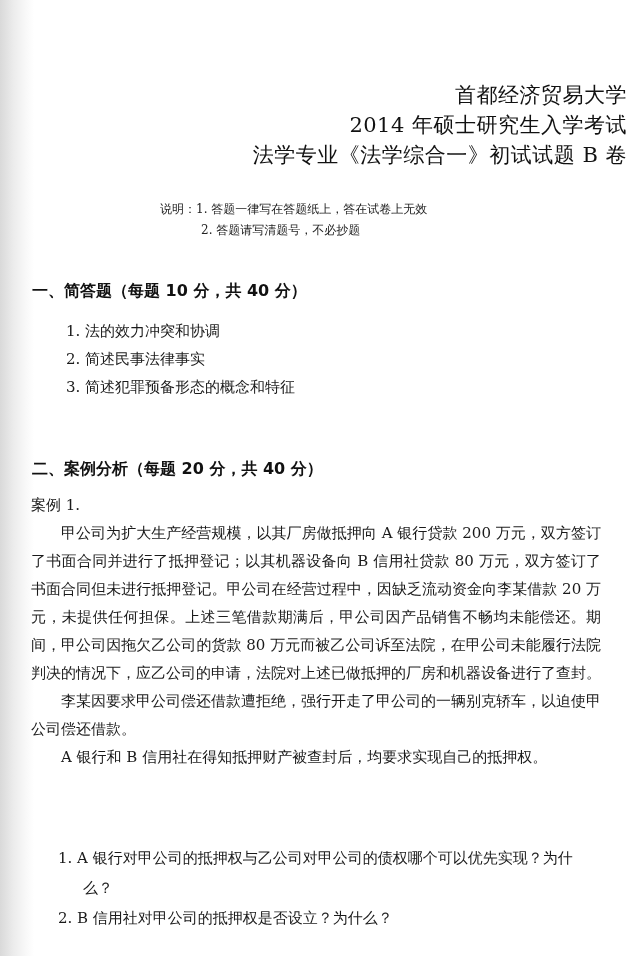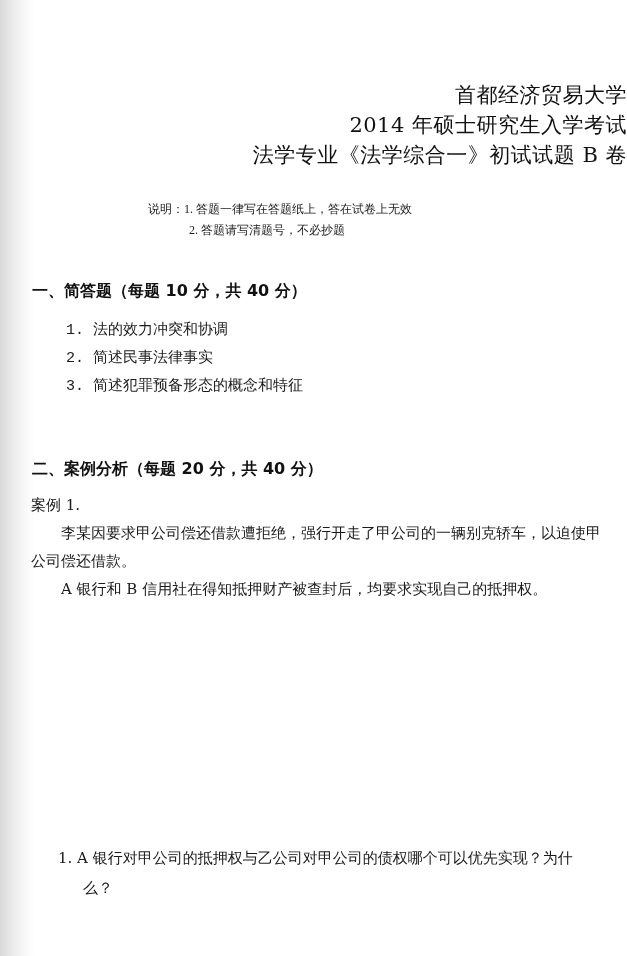--- a/index.html
+++ b/index.html
@@ -33,25 +33,24 @@
     font-size: 21px;
     line-height: 30px;
     font-weight: normal;
     letter-spacing: 0.5px;
     color: #111;
     margin: 0;
   }
   .notes {
     position: absolute;
     top: 199px;
-    left: 148px;
+    left: 160px;
     font-size: 12px;
     line-height: 21px;
     color: #222;
-    font-family: Liberation Serif, serif;
   }
   .notes .row { white-space: nowrap; }
   .notes .indent { padding-left: 41px; }
   .section-heading {
     position: absolute;
     left: 32px;
     font-family: "DejaVu Sans", "Liberation Sans", sans-serif;
     font-weight: bold;
     font-size: 16px;
     color: #111;
@@ -60,21 +59,21 @@
   .sec1 { top: 281px; text-align: center; }
   .sec2 { top: 459px; }
   .qlist {
     position: absolute;
     left: 66px;
     top: 317px;
     font-size: 15px;
     line-height: 28px;
     color: #1a1a1a;
   }
-  .qlist .q { white-space: nowrap; font-family: Liberation Mono, monospace; }
+  .qlist .q { white-space: nowrap; }
   .case-body {
     position: absolute;
     left: 31px;
     top: 491px;
     width: 570px;
     font-size: 15px;
     line-height: 28px;
     color: #1a1a1a;
   }
   .case-title { white-space: nowrap; }
@@ -122,19 +121,21 @@
 <div class="qlist">
   <div class="q">1. 法的效力冲突和协调</div>
   <div class="q">2. 简述民事法律事实</div>
   <div class="q">3. 简述犯罪预备形态的概念和特征</div>
 </div>
 
 <div class="section-heading sec2">二、案例分析（每题 20 分，共 40 分）</div>
 
 <div class="case-body">
   <div class="case-title">案例 1.</div>
+  <p class="para">甲公司为扩大生产经营规模，以其厂房做抵押向 A 银行贷款 200 万元，双方签订了书面合同并进行了抵押登记；以其机器设备向 B 信用社贷款 80 万元，双方签订了书面合同但未进行抵押登记。甲公司在经营过程中，因缺乏流动资金向李某借款 20 万元，未提供任何担保。上述三笔借款期满后，甲公司因产品销售不畅均未能偿还。期间，甲公司因拖欠乙公司的货款 80 万元而被乙公司诉至法院，在甲公司未能履行法院判决的情况下，应乙公司的申请，法院对上述已做抵押的厂房和机器设备进行了查封。</p>
   <p class="para">李某因要求甲公司偿还借款遭拒绝，强行开走了甲公司的一辆别克轿车，以迫使甲公司偿还借款。</p>
   <p class="para">A 银行和 B 信用社在得知抵押财产被查封后，均要求实现自己的抵押权。</p>
 </div>
 
 <div class="subq-list">
   <div class="subq">1. A 银行对甲公司的抵押权与乙公司对甲公司的债权哪个可以优先实现？为什么？</div>
+  <div class="subq">2. B 信用社对甲公司的抵押权是否设立？为什么？</div>
 </div>
 
 </body></html>

